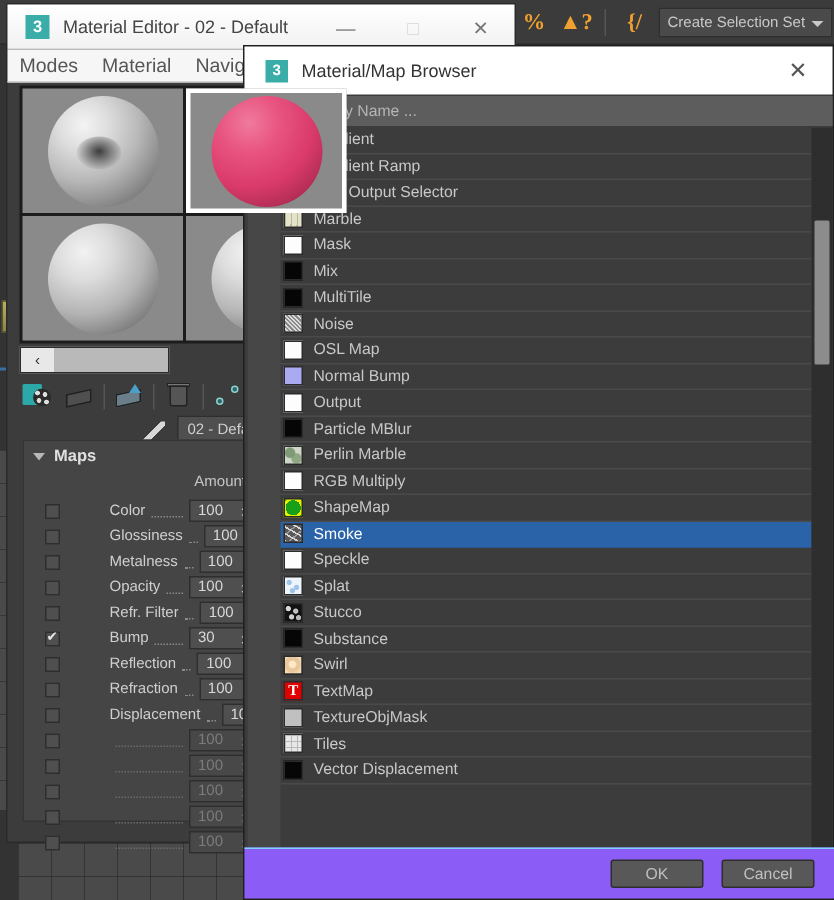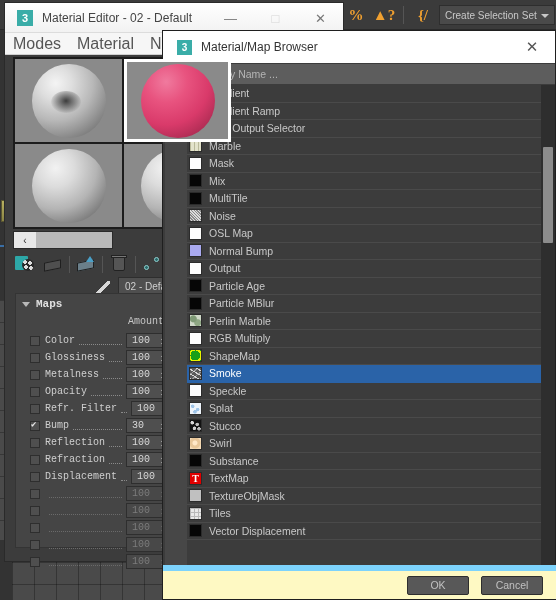--- a/index.html
+++ b/index.html
@@ -97,21 +97,21 @@
   .me-winbtns { position: absolute; right: 0; top: 0; height: 30px; display: flex; }
   .me-winbtn {
     width: 45px; height: 30px; display: flex; align-items: center;
     justify-content: center; color: #777; font-size: 13px;
   }
   .me-winbtn.max-sq { color: #d6d6d6; }
   .me-menubar {
     height: 22px; background: #f6f6f6; display: flex; align-items: center;
     padding-left: 8px; gap: 16px; border-bottom: 1px solid #d0d0d0;
   }
-  .me-menubar span { font-size: 16px; color: #555; }
+  .me-menubar span { font-size: 13px; color: #555; }
 
   .me-slots {
     position: absolute; left: 8px; top: 54px; width: 220px; height: 172px;
     background: #1c1c1c; padding: 2px;
     display: grid; grid-template-columns: 1fr 1fr; gap: 2px;
   }
   .slot { position: relative; background: #8a8a8a; overflow: hidden; }
   .slot.sel { outline: 3px solid #ffffff; outline-offset: -3px; z-index: 2; }
   .sphere {
     position: absolute; left: 50%; top: 50%;
@@ -200,21 +200,21 @@
   }
   .me-namefield {
     position: absolute; left: 113px; top: 274px; width: 68px; height: 19px;
     background: #4f4f4f; border: 1px solid #2e2e2e; color: #cfcfcf;
     font-size: 10px; display: flex; align-items: center; padding-left: 6px;
   }
 
   
   .maps-panel {
     position: absolute; left: 10px; top: 290px; width: 166px; height: 255px;
-    background: #454545; border: 1px solid #343434; font-family: Liberation Mono, monospace;
+    background: #454545; border: 1px solid #343434;
   }
   .maps-head {
     height: 20px; display: flex; align-items: center; padding-left: 6px; gap: 6px;
   }
   .maps-head .tri {
     width: 0; height: 0; border-left: 4px solid transparent;
     border-right: 4px solid transparent; border-top: 5px solid #b8b8b8;
   }
   .maps-head .lbl { font-size: 11px; color: #e0e0e0; font-weight: bold; }
   .amount-hdr {
@@ -228,21 +228,21 @@
   .mr-check {
     width: 10px; height: 10px; background: #4f4f4f; border: 1px solid #2e2e2e;
     margin-right: 5px; position: relative; flex: none;
   }
   .mr-check.on::after {
     content: "\2714"; position: absolute; left: 0px; top: -3px;
     font-size: 9px; color: #e8e8e8;
   }
   .mr-label {
     font-size: 10px; color: #cfcfcf; white-space: nowrap;
-    overflow: hidden; flex: none;
+    overflow: hidden; flex: none; margin-left: 28px;
   }
   .mr-label.dim { color: #7c7c7c; }
   .mr-dots {
     flex: 1; margin: 0 4px; border-bottom: 1px dotted #8a8a8a;
     height: 9px; min-width: 6px;
   }
   .mr-dots.dim { border-bottom-color: #6a6a6a; }
   .mr-spin {
     width: 46px; height: 15px; background: #4f4f4f; border: 1px solid #2e2e2e;
     margin-right: 8px; display: flex; align-items: center; flex: none;
@@ -328,23 +328,23 @@
   .br-scroll {
     position: absolute; right: 0; top: 0; width: 14px; height: 100%;
     background: #2e2e2e;
   }
   .br-thumb {
     position: absolute; left: 2px; top: 62px; width: 10px; height: 96px;
     background: #8c8c8c; border-radius: 1px;
   }
   .br-footer {
     position: absolute; left: 0; bottom: 0; width: 394px; height: 34px;
-    background: #fef9c3; display: flex; align-items: center;
+    background: #8b5cf6; display: flex; align-items: center;
     justify-content: flex-end; padding-right: 14px; gap: 12px;
-    border-top: 6px solid #7dd3fc;
+    border-top: 1px solid #7dd3fc;
   }
   .br-btn {
     width: 62px; height: 19px; background: #585858; border: 1px solid #2e2e2e;
     color: #c0c0c0; font-size: 10.5px; display: flex; align-items: center;
     justify-content: center; border-radius: 2px;
   }
 
   
   .sw-gradient { background: linear-gradient(#ffffff,#b0b0b0,#f0f0f0); }
   .sw-gradramp { background: linear-gradient(to right,#d8d8d8,#ffffff,#909090); }
@@ -704,24 +704,20 @@
           <div class="br-row">
             <div class="br-sw sw-normal"></div>
             <div class="br-label">Normal Bump</div>
           </div>
           <div class="br-row">
             <div class="br-sw sw-white"></div>
             <div class="br-label">Output</div>
           </div>
           <div class="br-row">
             <div class="br-sw sw-black"></div>
-            <div class="br-label">Particle Age</div>
-          </div>
-          <div class="br-row">
-            <div class="br-sw sw-black"></div>
             <div class="br-label">Particle MBlur</div>
           </div>
           <div class="br-row">
             <div class="br-sw sw-perlin"></div>
             <div class="br-label">Perlin Marble</div>
           </div>
           <div class="br-row">
             <div class="br-sw sw-white"></div>
             <div class="br-label">RGB Multiply</div>
           </div>
@@ -739,26 +735,26 @@
           </div>
           <div class="br-row">
             <div class="br-sw sw-splat"></div>
             <div class="br-label">Splat</div>
           </div>
           <div class="br-row">
             <div class="br-sw sw-stucco"></div>
             <div class="br-label">Stucco</div>
           </div>
           <div class="br-row">
+            <div class="br-sw sw-black"></div>
+            <div class="br-label">Substance</div>
+          </div>
+          <div class="br-row">
             <div class="br-sw sw-swirl"></div>
             <div class="br-label">Swirl</div>
-          </div>
-          <div class="br-row">
-            <div class="br-sw sw-black"></div>
-            <div class="br-label">Substance</div>
           </div>
           <div class="br-row">
             <div class="br-sw sw-text">T</div>
             <div class="br-label">TextMap</div>
           </div>
           <div class="br-row">
             <div class="br-sw sw-gray"></div>
             <div class="br-label">TextureObjMask</div>
           </div>
           <div class="br-row">

